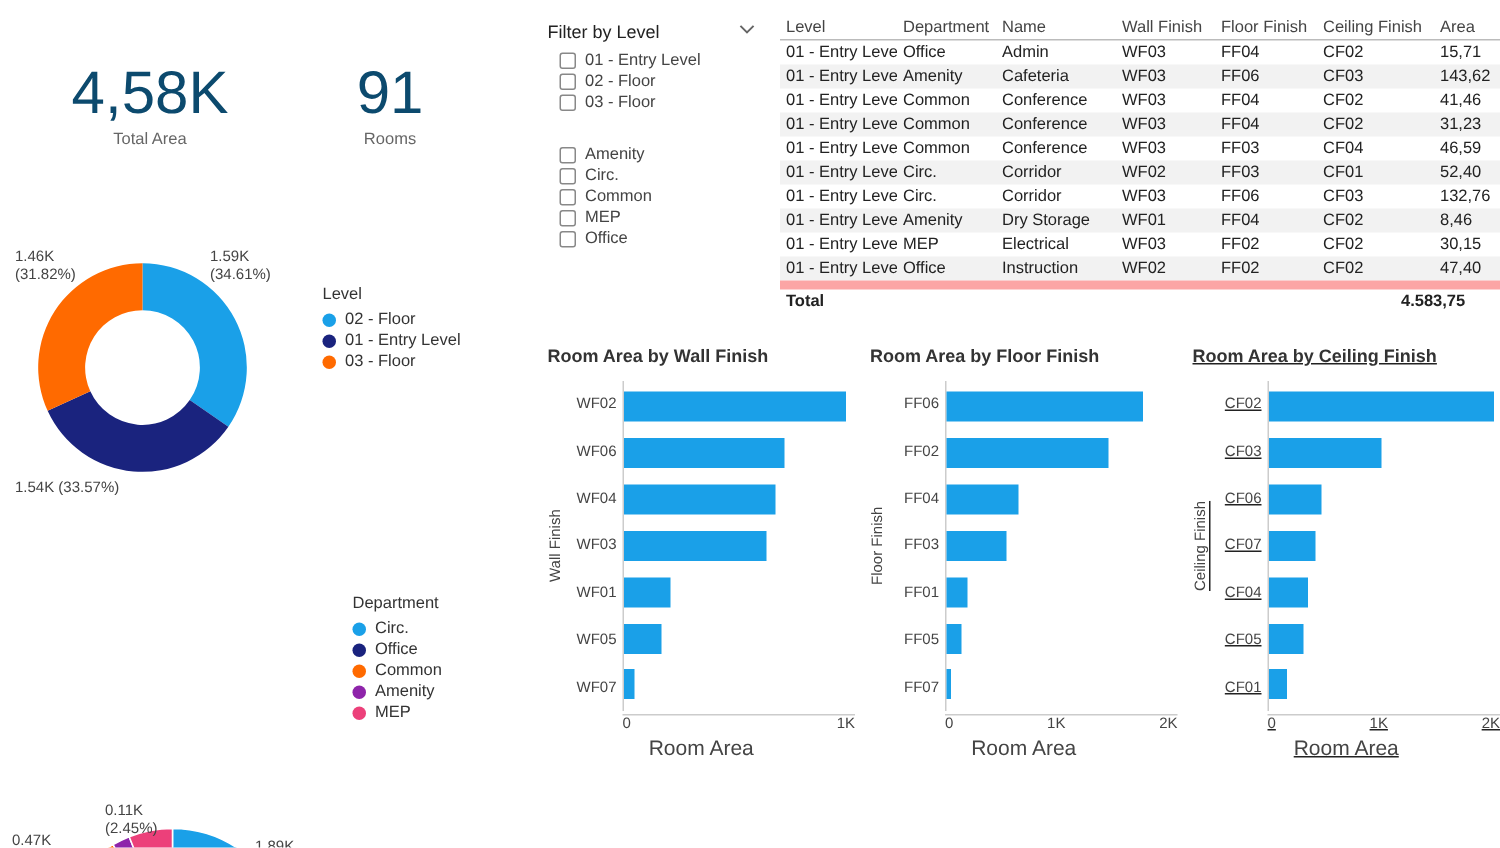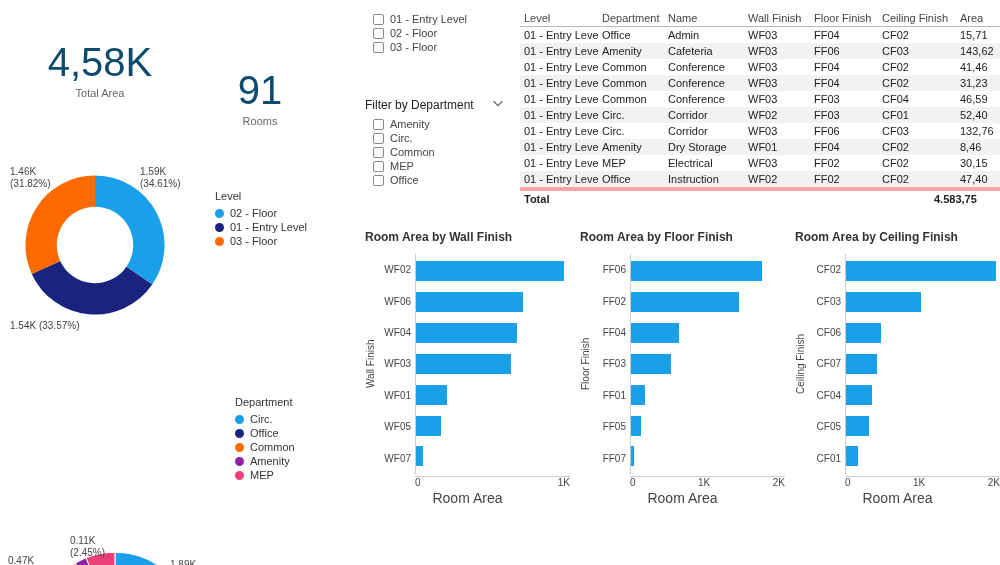--- a/index.html
+++ b/index.html
@@ -22,21 +22,21 @@
   .tbl .rw { display: flex; }
   .tbl .rw.alt { background: #f2f2f2; }
   .tbl .cell { padding: 2px 4px; overflow: hidden; white-space: nowrap; }
   .c-level { width: 78px; }
   .c-dept  { width: 66px; }
   .c-name  { width: 80px; }
   .c-wf    { width: 66px; }
   .c-ff    { width: 68px; }
   .c-cf    { width: 78px; }
   .c-ar    { width: 44px; }
-  .tbl .totrow { border-top: 4px solid #fca5a5; display: flex; font-weight: 600; }
+  .tbl .totrow { border-top: 6px solid #fca5a5; display: flex; font-weight: 600; }
 
   
   .legend-title { font-size: 11px; color: #333; margin-bottom: 4px; }
   .legend-item { display: flex; align-items: center; gap: 6px; font-size: 11px; color: #333; padding: 1px 0; }
   .swatch { width: 9px; height: 9px; border-radius: 50%; }
 
   
   .donut-holder { position: relative; }
   .donut-holder svg { display: block; }
   .donut-label { position: absolute; font-size: 10px; color: #444; white-space: nowrap; line-height: 1.15; }
@@ -52,49 +52,49 @@
   .bc-xlabel { text-align: center; font-size: 14px; color: #444; margin-top: 2px; }
 </style>
 </head>
 <body>
 
 <div class="card" style="left:20px; top:40px; width:160px;">
   <div class="kpi-val">4,58K</div>
   <div class="kpi-lbl">Total Area</div>
 </div>
 
-<div class="card" style="left:200px; top:40px; width:120px;margin-top:28px;">
+<div class="card" style="left:200px; top:40px; width:120px;">
   <div class="kpi-val">91</div>
   <div class="kpi-lbl">Rooms</div>
 </div>
 
 <div class="card" style="left:365px; top:12px; width:140px;">
-  <div id="flt-level-items">
-      <div class="filter-item">
-        <span class="cb"></span>
-        <span>01 - Entry Level</span>
-      </div>
-      <div class="filter-item">
-        <span class="cb"></span>
-        <span>02 - Floor</span>
-      </div>
-      <div class="filter-item">
-        <span class="cb"></span>
-        <span>03 - Floor</span>
-      </div>
-    </div>
-</div>
-
-<div class="card" style="left:365px; top:96px; width:140px;">
   <div class="filter-title">
-    <span>Filter by Department</span>
+    <span>Filter by Level</span>
     <span><svg viewBox="0 0 16 16">
           <path d="M3 6l5 5 5-5" stroke="#666" stroke-width="1.5" fill="none"></path>
         </svg></span>
   </div>
+  <div id="flt-level-items">
+      <div class="filter-item">
+        <span class="cb"></span>
+        <span>01 - Entry Level</span>
+      </div>
+      <div class="filter-item">
+        <span class="cb"></span>
+        <span>02 - Floor</span>
+      </div>
+      <div class="filter-item">
+        <span class="cb"></span>
+        <span>03 - Floor</span>
+      </div>
+    </div>
+</div>
+
+<div class="card" style="left:365px; top:96px; width:140px;">
   <div id="flt-dept-items">
       <div class="filter-item">
         <span class="cb"></span>
         <span>Amenity</span>
       </div>
       <div class="filter-item">
         <span class="cb"></span>
         <span>Circ.</span>
       </div>
       <div class="filter-item">
@@ -343,21 +343,21 @@
         </div>
       </div>
       <div class="bc-axis">
         <span>0</span>
         <span>1K</span>
         <span>2K</span>
       </div>
       <div class="bc-xlabel">Room Area</div>
     </div>
   </div>
-<div class="card" style="left:795px; top:230px; width:205px;" id="bc-ceiling">
+<div class="card" style="left:795px; top:230px; width:205px;text-decoration:underline;" id="bc-ceiling">
     <div>
       <div class="bc-title">Room Area by Ceiling Finish</div>
       <div class="bc-plot">
         <div class="bc-ylabel">Ceiling Finish</div>
         <div class="bc-cats">
           <div>CF02</div>
           <div>CF03</div>
           <div>CF06</div>
           <div>CF07</div>
           <div>CF04</div>

